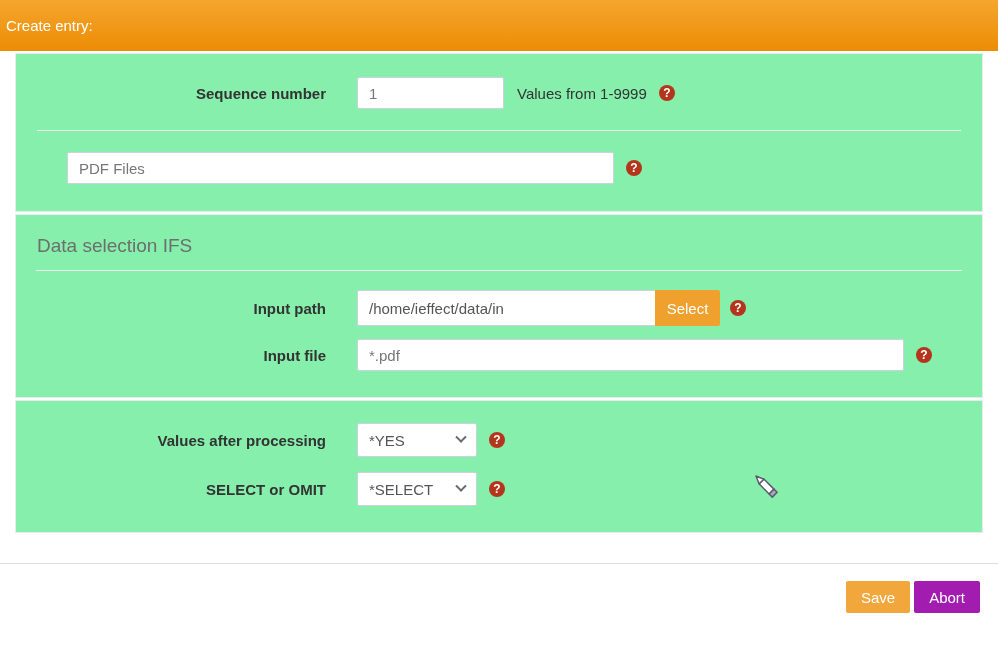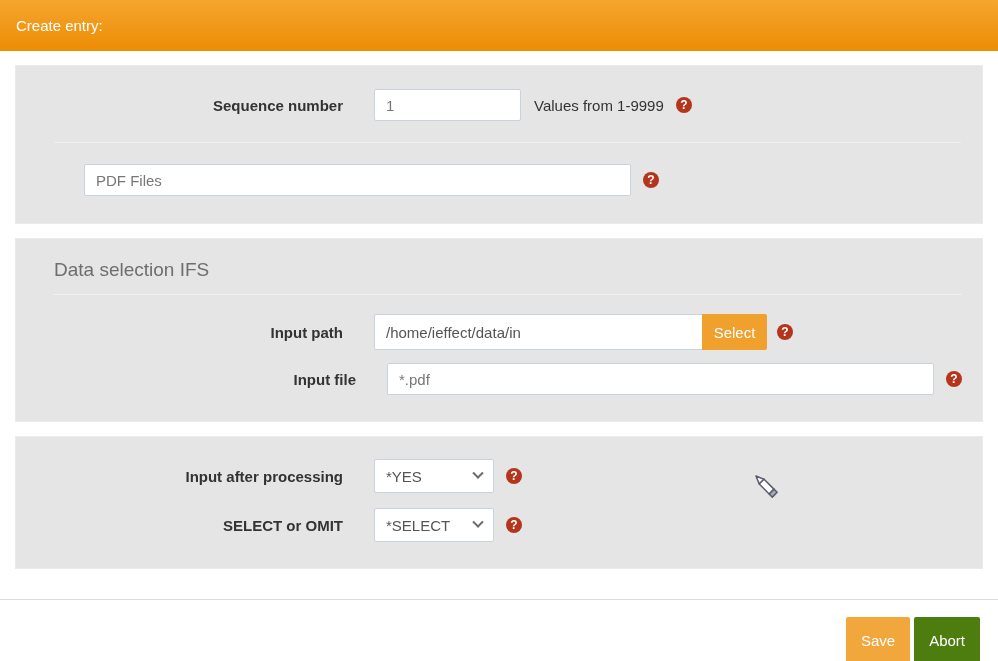--- a/index.html
+++ b/index.html
@@ -9,29 +9,28 @@
     background: #ffffff;
     font-family: "Liberation Sans", sans-serif;
     color: #333;
     position: relative;
     overflow: hidden;
   }
   .header {
     height: 51px;
     background: linear-gradient(#f5a62e, #ec8c05);
     display: flex; align-items: center;
-    padding: 0 16px;
+    padding: 0 6px;
   }
   .header-title { color: #fff; font-size: 15px; }
   .container { margin: 0 15px; }
   .panel {
     border: 1px solid #e9ebee;
-    background: #e5e5e5;
-    margin-top: 14px;
-    padding-left: 17px;
+    background: #86efac;
+    margin-top: 2px;
   }
   .panel-body { padding: 23px 20px 27px; }
   .panel-body.tight { padding: 0 20px 26px; }
   .panel-body.opts { padding: 22px 20px 26px; }
   .form-row { display: flex; align-items: center; }
   .form-label {
     width: 290px; flex: none;
     text-align: right;
     font-weight: 700; font-size: 15px; color: #333;
   }
@@ -40,41 +39,41 @@
     height: 32px;
     border: 1px solid #c9d3df; border-radius: 2px;
     padding: 0 11px;
     font-size: 15px; color: #777;
     font-family: inherit;
     outline: none;
   }
   input.text.dark { color: #555; }
   .w-sm { width: 147px; }
   .w-lg { width: 547px; }
-  .w-path { width: 328px; }
+  .w-path { width: 298px; }
   .hint { font-size: 15px; color: #333; margin-left: 13px; }
   .help {
     width: 16px; height: 16px; flex: none;
     border-radius: 50%;
     background: #b5351c; color: #fff;
     font-size: 12px; font-weight: 700;
     display: flex; align-items: center; justify-content: center;
     margin-left: 12px;
     cursor: pointer;
     line-height: 1;
   }
   .divider { border: 0; border-top: 1px solid #eef0f2; margin: 21px 1px; }
   .section-title {
     margin: 0;
     padding: 20px 1px 13px;
     font-size: 19px; font-weight: 400; color: #6e6e6e;
     border-bottom: 1px solid #eef0f2;
   }
   .row-gap1 { margin-top: 19px; }
-  .row-gap2 { margin-top: 13px; justify-content: flex-end; }
+  .row-gap2 { margin-top: 13px; }
   .row-gap3 { margin-top: 15px; }
   .input-group { display: flex; }
   .input-group input.text { height: 36px; border-radius: 2px 0 0 2px; border-right: 0; }
   .btn-select {
     height: 36px; width: 65px;
     background: #efa02d; color: #fff;
     border: 0; border-radius: 0 2px 2px 0;
     font-size: 15px; font-family: Liberation Sans, sans-serif;
     cursor: pointer;
   }
@@ -91,27 +90,27 @@
     width: 8px; height: 8px; flex: none;
     border-right: 2px solid #6b6b6b; border-bottom: 2px solid #6b6b6b;
     transform: rotate(45deg) translate(-2px, -2px);
   }
   .footer-hr { border: 0; border-top: 1px solid #dddddd; margin: 30px 0 0; }
   .footer {
     display: flex; justify-content: flex-end;
     padding: 17px 18px 14px;
   }
   .btn {
-    height: 46px; padding: 0 15px;
+    height: 32px; padding: 0 15px;
     border: 0; border-radius: 2px;
     font-size: 15px; font-family: inherit; color: #fff;
     cursor: pointer;
   }
   .btn-save { background: #f2a73c; }
-  .btn-abort { background: #4d7c0f; margin-left: 4px; }
+  .btn-abort { background: #a21caf; margin-left: 4px; }
   .pen-cursor { position: absolute; left: 746px; top: 466px; pointer-events: none; }
 </style>
 </head>
 <body>
 
 <div class="header">
   <span class="header-title">Create entry:</span>
 </div>
 
 <div class="container">
@@ -155,21 +154,21 @@
           <input class="text w-lg" type="text" value="*.pdf" style="">
           <span class="help">?</span>
         </div>
       </div>
     </div>
   </div>
 
   <div class="panel">
     <div class="panel-body opts">
       <div class="form-row">
-        <label class="form-label">Input after processing</label>
+        <label class="form-label">Values after processing</label>
         <div class="ctrl">
           <div class="select">
             <span>*YES</span>
             <span class="chev"></span>
           </div>
           <span class="help">?</span>
         </div>
       </div>
       <div class="form-row row-gap3">
         <label class="form-label">SELECT or OMIT</label>

